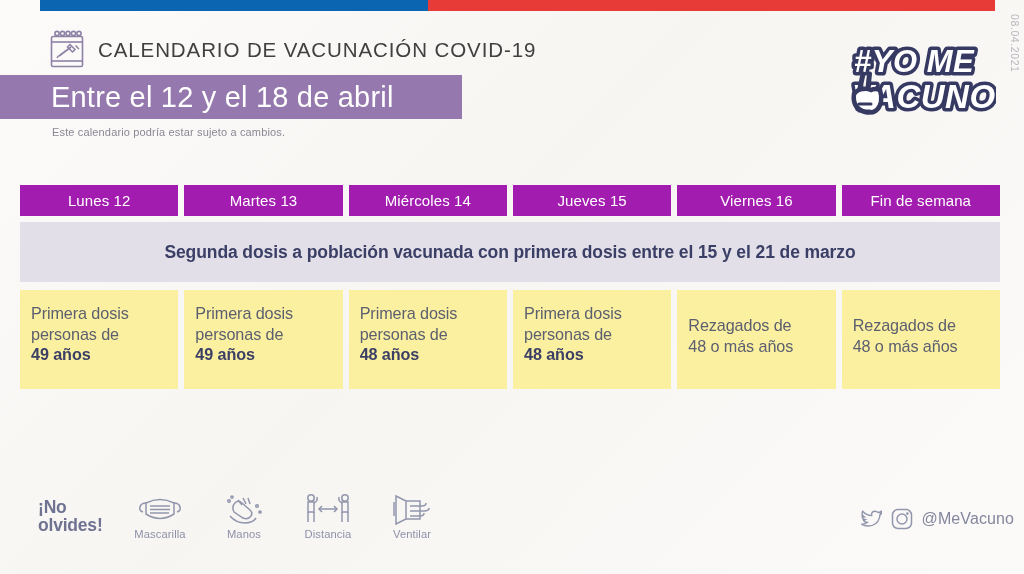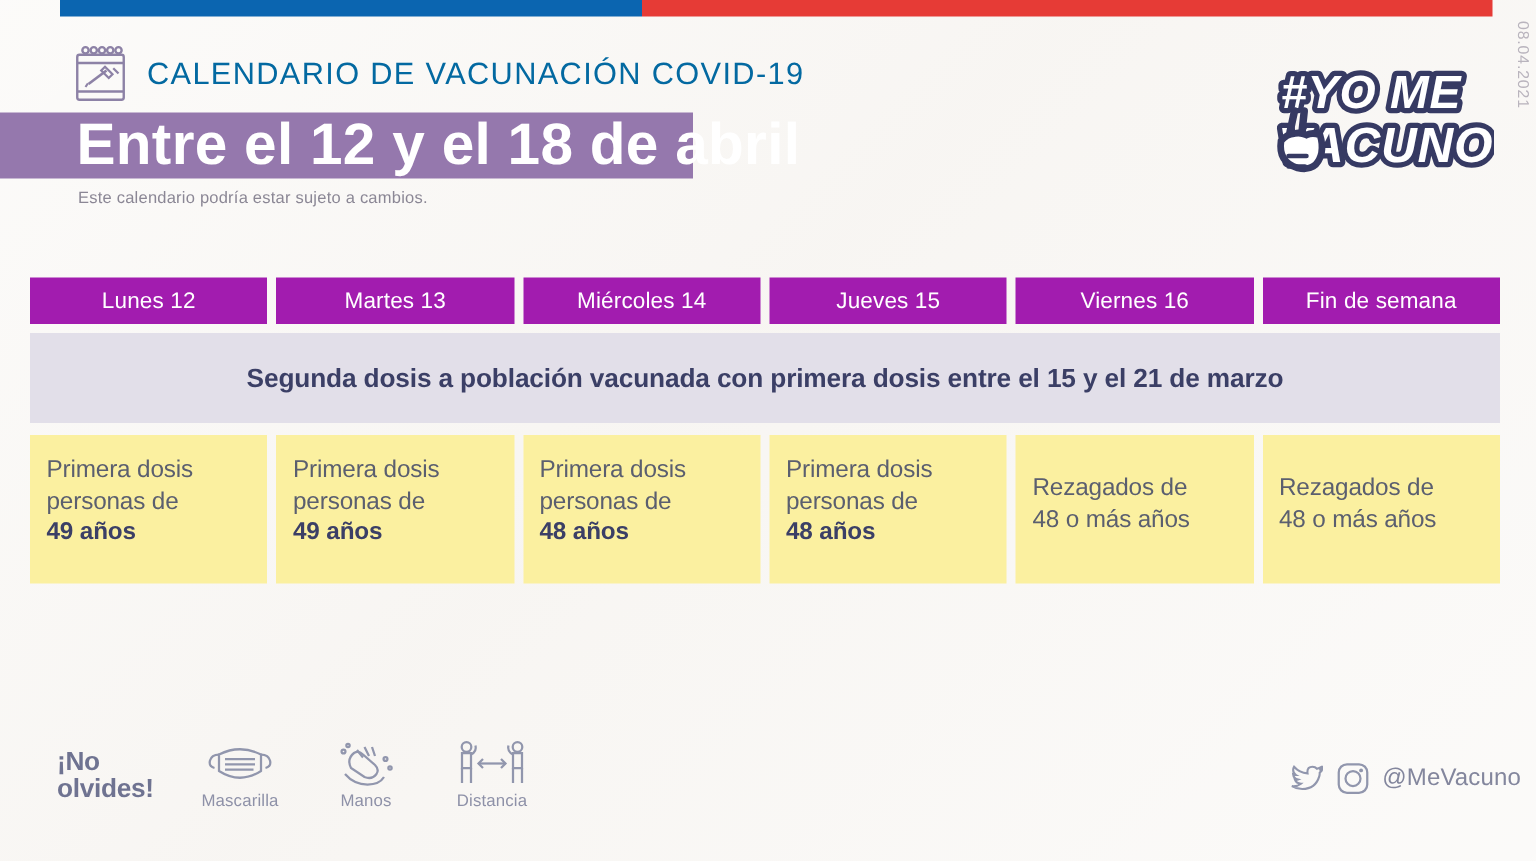--- a/index.html
+++ b/index.html
@@ -68,41 +68,41 @@
     top: 7px;
     display: flex;
     align-items: center;
     gap: 12px;
   }
   .cal-icon { width: 40px; height: 42px; display: block; }
 
   .kicker {
     font-size: 20.5px;
     letter-spacing: 0.9px;
-    color: #0369a1;
+    color: #404040;
     font-weight: 400;
     white-space: nowrap;
   }
 
   .purple-band {
     position: absolute;
     left: 0;
     top: 53px;
     width: 462px;
     height: 44px;
     background: #9578ad;
     display: flex;
     align-items: center;
   }
   .purple-band-text {
     color: #ffffff;
-    font-size: 39px;
+    font-size: 29px;
     letter-spacing: 0.2px;
     margin-left: 51px;
-    font-weight: 700;
+    font-weight: 400;
     white-space: nowrap;
   }
 
   .subnote {
     position: absolute;
     left: 52px;
     top: 104px;
     font-size: 11px;
     color: #8b8795;
     letter-spacing: 0.15px;
@@ -423,20 +423,33 @@
           <path d="M40 11 q-4 -2 -3 -6"></path>
 
           <path d="M17 17 h18" stroke-width="1.5"></path>
           <path d="M20 14 l-3 3 l3 3"></path>
           <path d="M32 14 l3 3 l-3 3"></path>
         </svg>
       </span>
       <span class="measure-label">Distancia</span>
     </div>
 
+    <div class="measure">
+      <span>
+        <svg width="48" height="34" viewBox="0 0 48 34" fill="none" stroke="#9196ad" stroke-width="1.5">
+          <path d="M8 4 l10 5 v18 l-10 5 z"></path>
+          <path d="M18 9 h14 v18 h-14"></path>
+          <path d="M6 10 v14"></path>
+          <path d="M22 14 h12 q4 0 4 -3"></path>
+          <path d="M22 19 h14 q5 0 5 -3"></path>
+          <path d="M22 24 h10 q4 0 4 -3"></path>
+        </svg>
+      </span>
+      <span class="measure-label">Ventilar</span>
+    </div>
   </div>
 
   <div class="social">
     <span>
       <svg width="26" height="24" viewBox="0 0 26 24" fill="none" stroke="#9196ad" stroke-width="1.4">
         <path d="M25 4.2 q-1.4 1 -3 1.3 q-1.2 -1.3 -3 -1.3 q-3.4 0 -3.4 3.4 q0 .6 .1 1
                  q-5.4 -.3 -9 -4.4 q-.6 1 -.6 2.2 q0 2.1 1.9 3.3 q-1 0 -1.9 -.5
                  q.3 2.8 3.2 3.5 q-.8 .3 -2 .1 q.9 2.5 4 2.7 q-2.3 1.9 -6 1.6
                  q3 1.9 6.8 1.9 q8.9 0 11.4 -8.4 q.3 -1 .3 -2 v-.5 q1.3 -1 2.2 -2.4
                  q-1.2 .5 -2.3 .7 q1.3 -.8 1.8 -2.2 z"></path>

